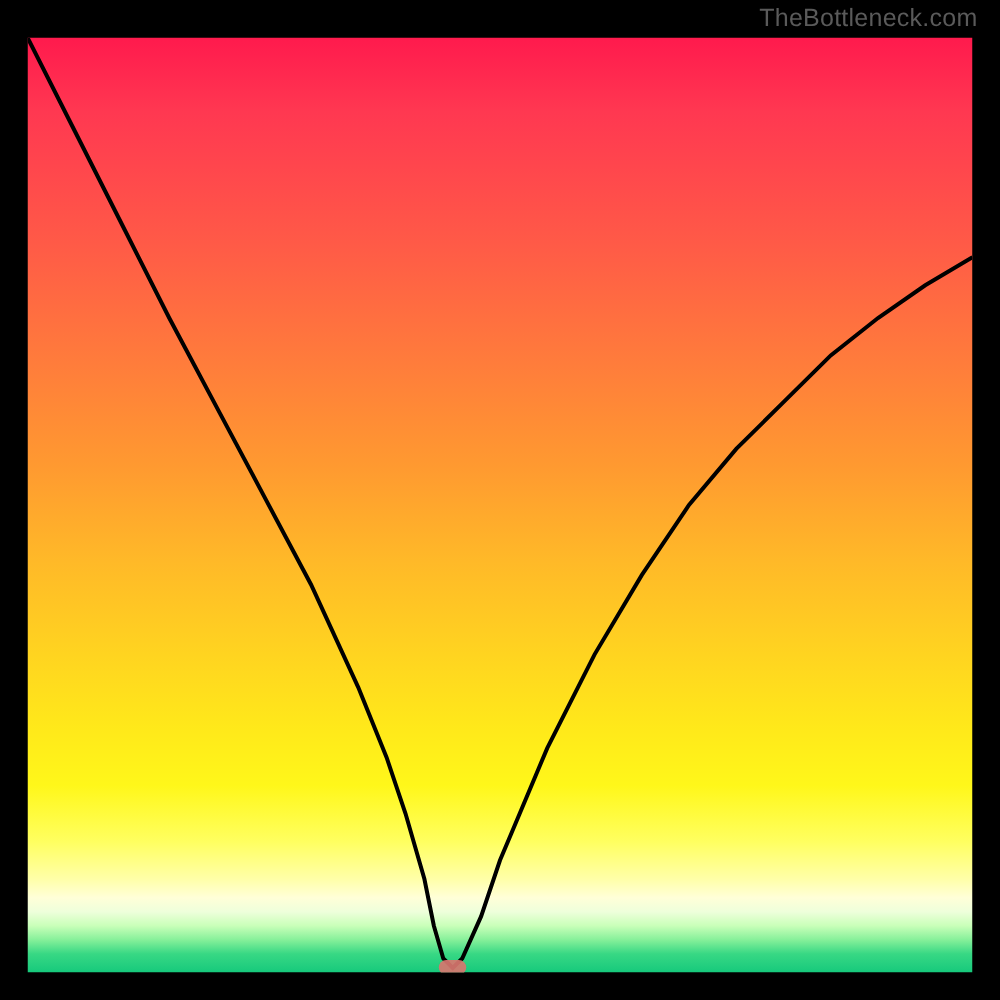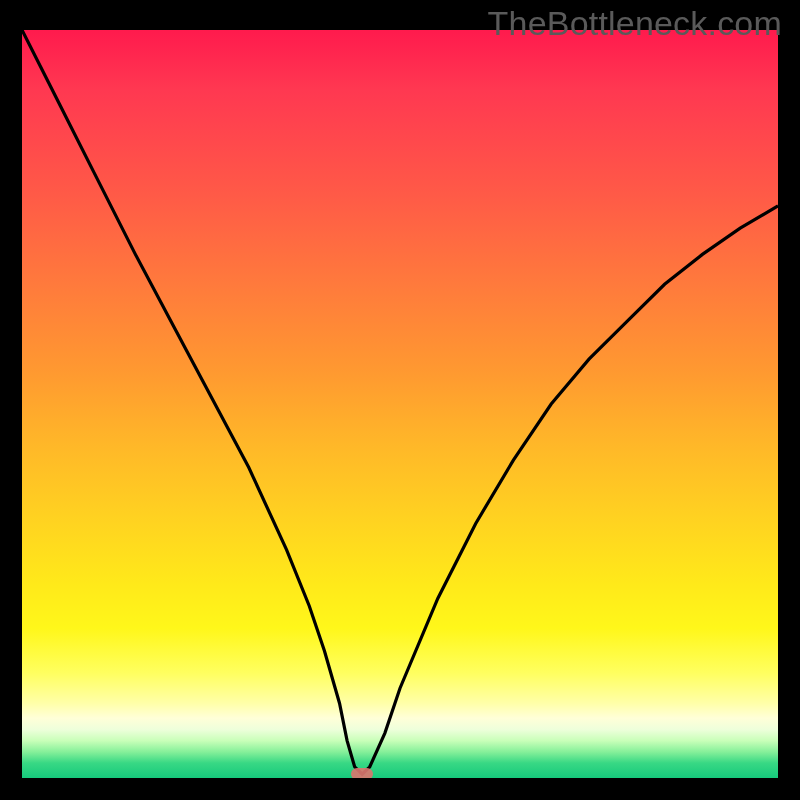--- a/index.html
+++ b/index.html
@@ -15,21 +15,21 @@
     position: relative;
     width: 800px;
     height: 800px;
     background: #000;
   }
   .watermark {
     position: absolute;
     top: 4px;
     right: 18px;
     color: #5a5a5a;
-    font-size: 34px;
+    font-size: 20px;
     font-weight: 500;
     letter-spacing: 0.2px;
     z-index: 5;
     user-select: none;
   }
   .plot-frame {
     position: absolute;
     left: 22px;
     top: 30px;
     width: 756px;

